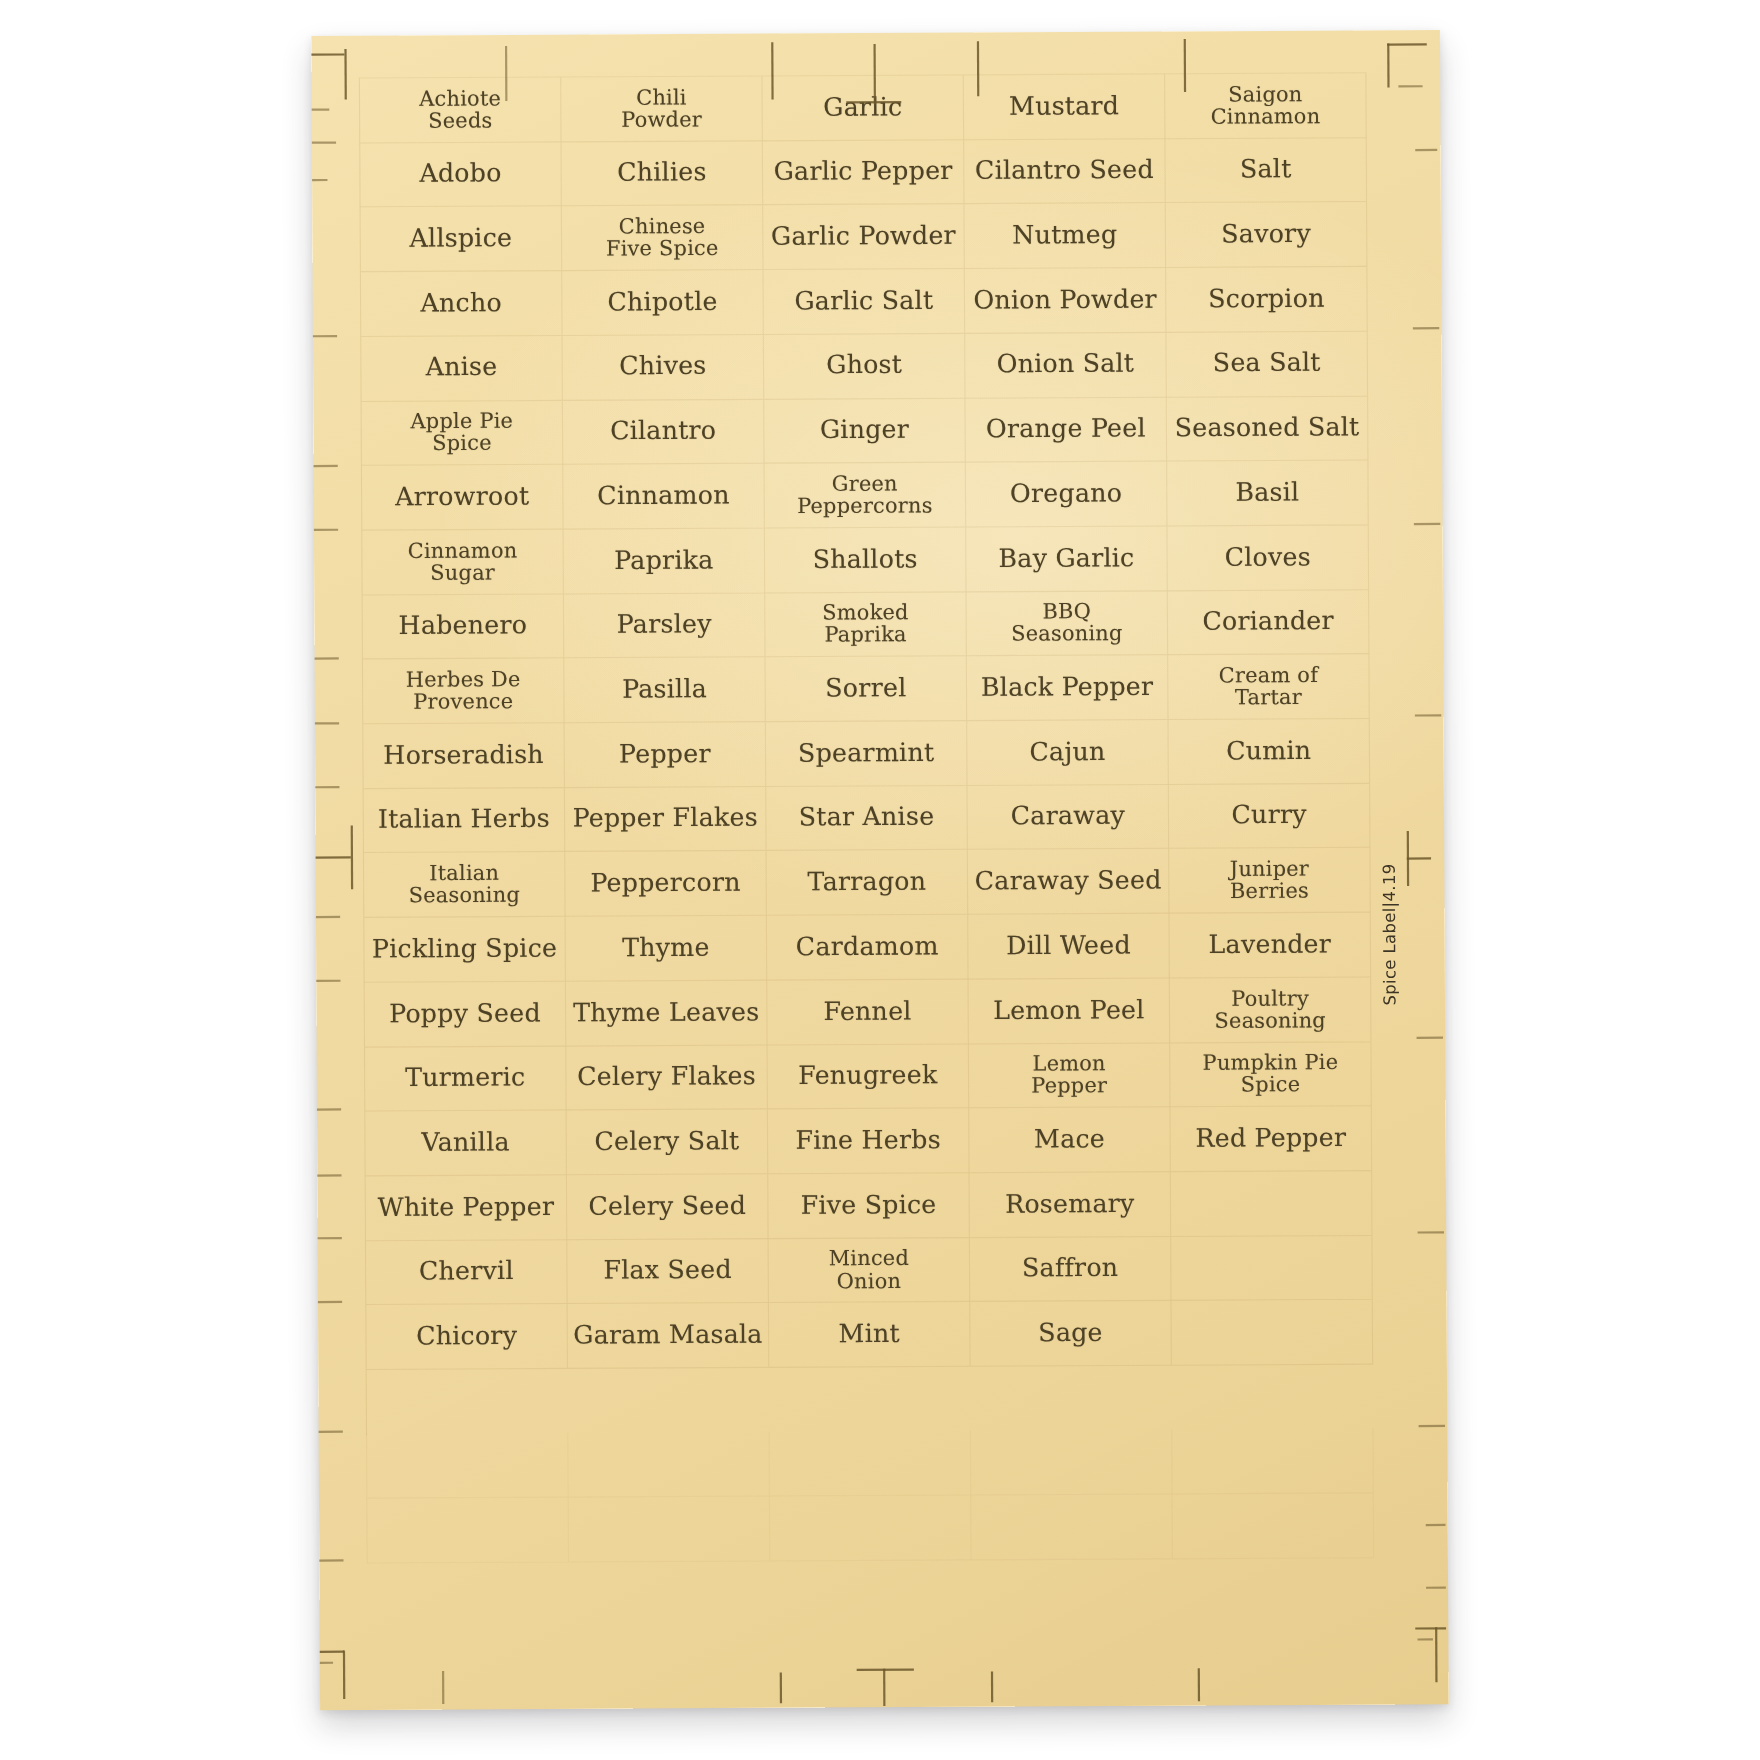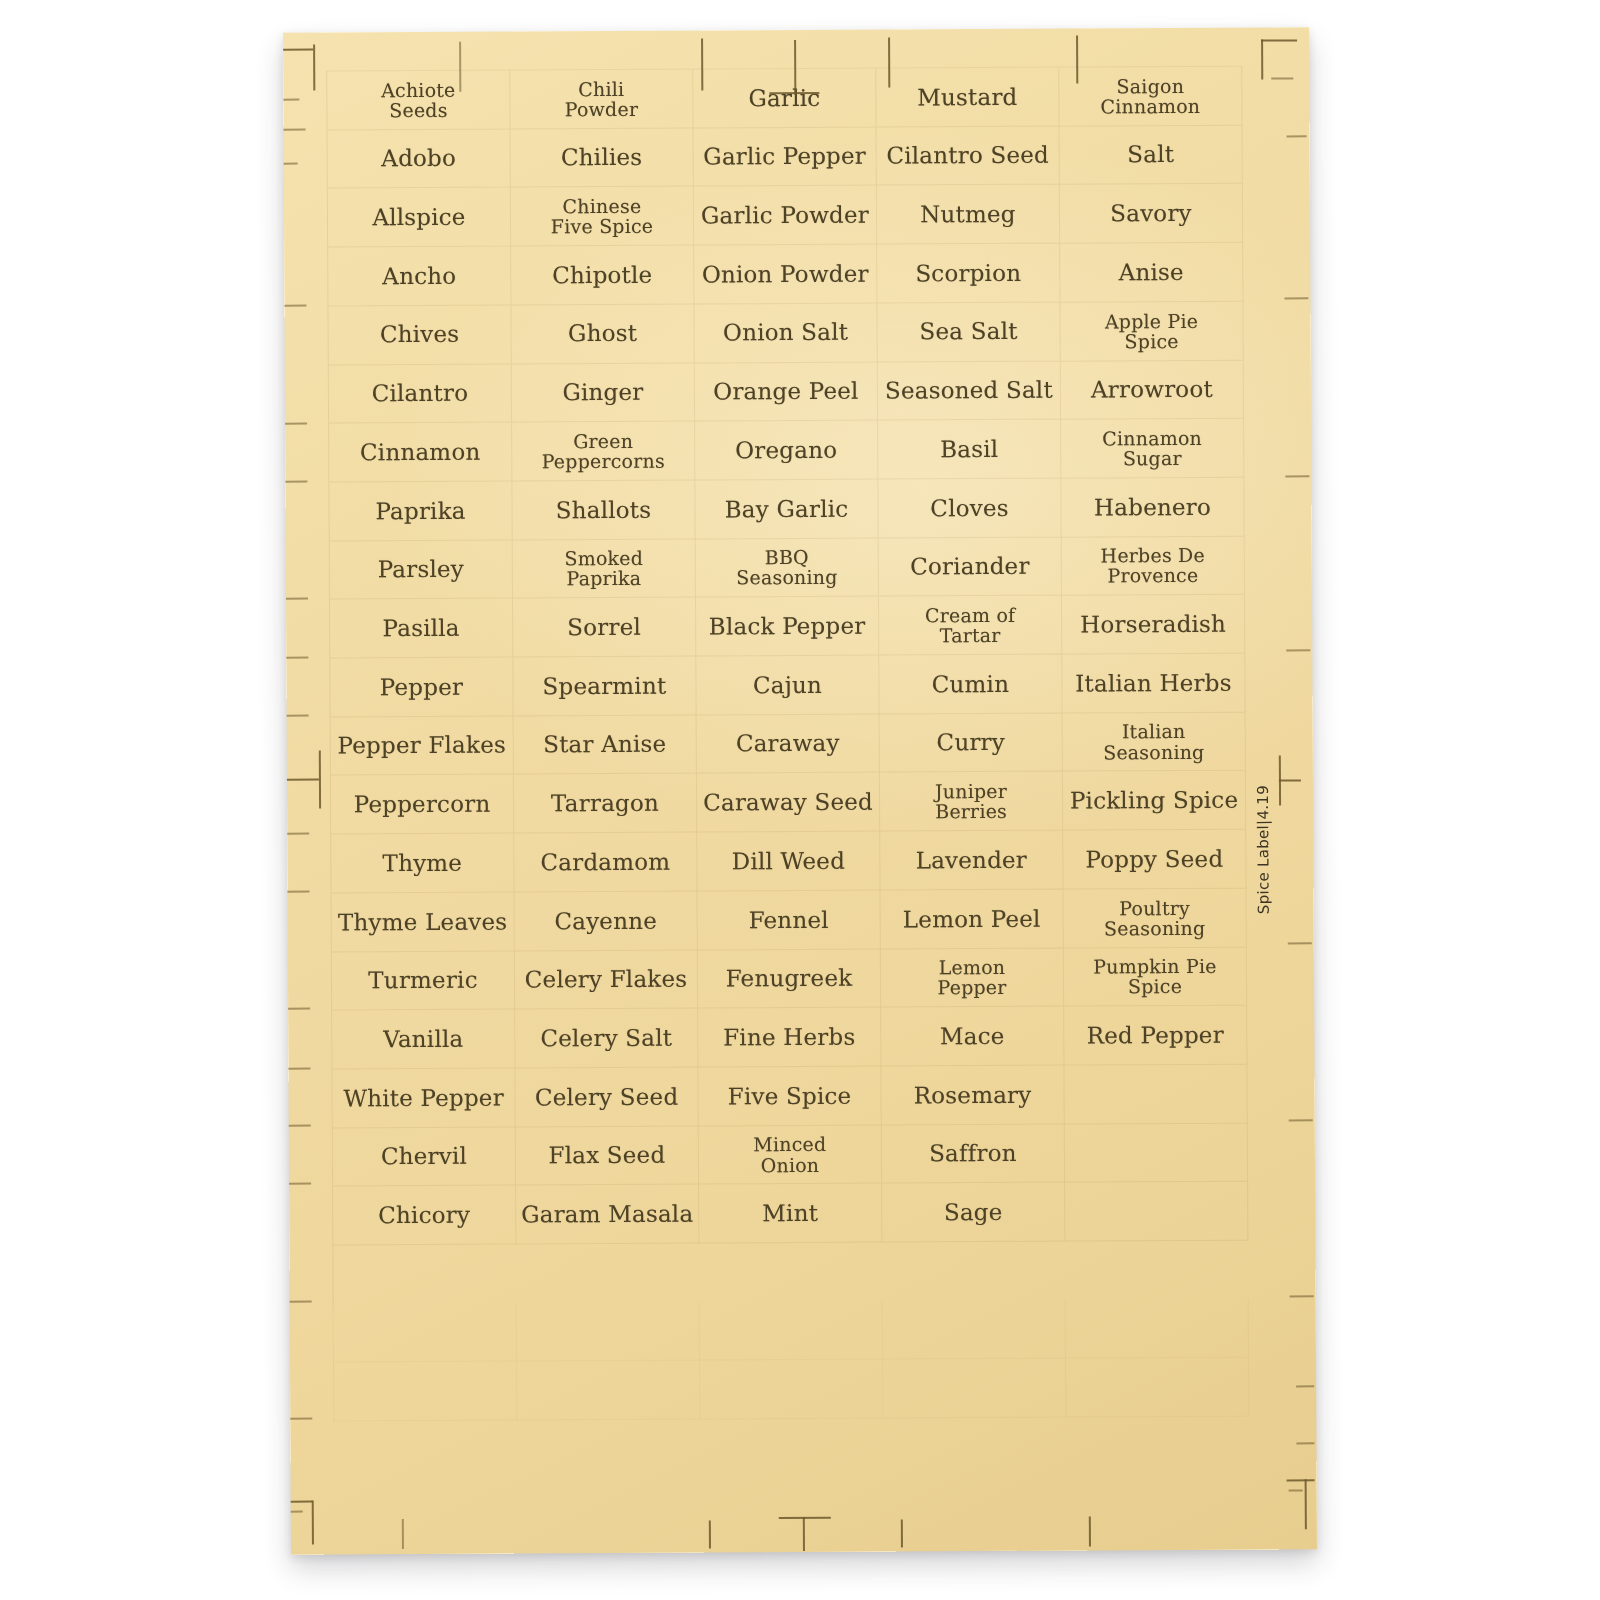--- a/index.html
+++ b/index.html
@@ -96,20 +96,21 @@
         <div class="cell">Cilantro Seed</div>
         <div class="cell">Salt</div>
         <div class="cell">Allspice</div>
         <div class="cell two-line">Chinese
 Five Spice</div>
         <div class="cell">Garlic Powder</div>
         <div class="cell">Nutmeg</div>
         <div class="cell">Savory</div>
         <div class="cell">Ancho</div>
         <div class="cell">Chipotle</div>
+        <div class="cell">Garlic Salt</div>
         <div class="cell">Onion Powder</div>
         <div class="cell">Scorpion</div>
         <div class="cell">Anise</div>
         <div class="cell">Chives</div>
         <div class="cell">Ghost</div>
         <div class="cell">Onion Salt</div>
         <div class="cell">Sea Salt</div>
         <div class="cell two-line">Apple Pie
 Spice</div>
         <div class="cell">Cilantro</div>
@@ -159,21 +160,20 @@
         <div class="cell">Caraway Seed</div>
         <div class="cell two-line">Juniper
 Berries</div>
         <div class="cell">Pickling Spice</div>
         <div class="cell">Thyme</div>
         <div class="cell">Cardamom</div>
         <div class="cell">Dill Weed</div>
         <div class="cell">Lavender</div>
         <div class="cell">Poppy Seed</div>
         <div class="cell">Thyme Leaves</div>
-        <div class="cell">Cayenne</div>
         <div class="cell">Fennel</div>
         <div class="cell">Lemon Peel</div>
         <div class="cell two-line">Poultry
 Seasoning</div>
         <div class="cell">Turmeric</div>
         <div class="cell">Celery Flakes</div>
         <div class="cell">Fenugreek</div>
         <div class="cell two-line">Lemon
 Pepper</div>
         <div class="cell two-line">Pumpkin Pie

